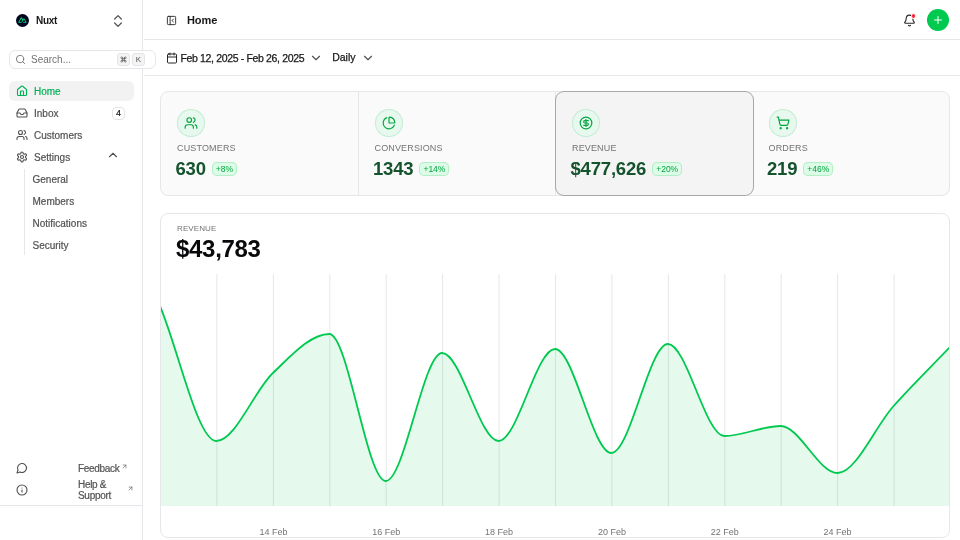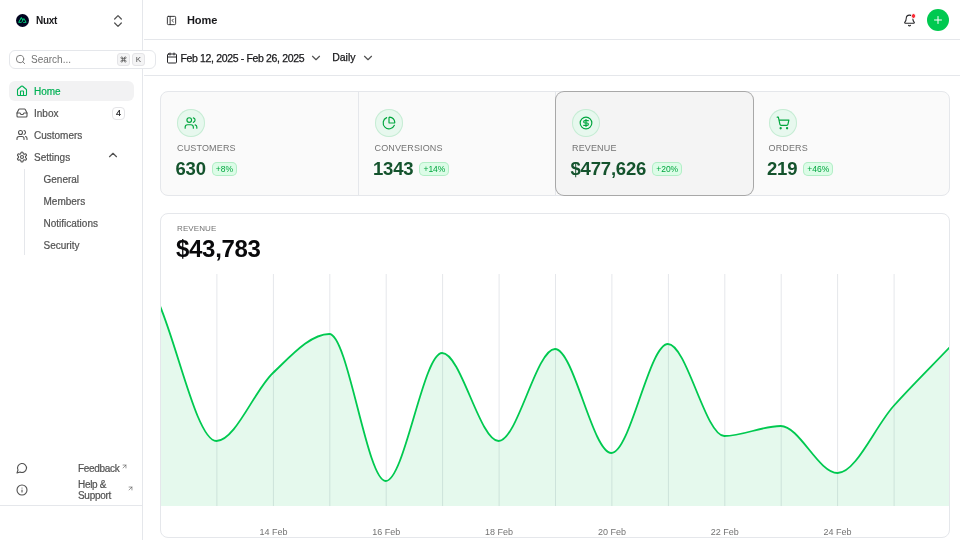--- a/index.html
+++ b/index.html
@@ -28,21 +28,21 @@
 .nav { position:absolute; left:9px; top:81px; width:125px; }
 .nav-item { height:20px; border-radius:6px; display:flex; align-items:center;
   margin-bottom:2px; color:#525252; font-size:10px; font-weight:500; position:relative; -webkit-text-stroke:0.2px currentColor; }
 .nav-item svg { margin-left:6.5px; margin-right:6.5px; flex:0 0 auto; }
 .nav-item.active { background:#f2f2f3; color:#00b155; }
 .nav-badge { position:absolute; right:9px; top:3.5px; height:13px; min-width:13px;
   border:1px solid #e4e4e7; border-radius:4px; font-size:9px; font-weight:500;
   color:#18181b; display:flex; align-items:center; justify-content:center; padding:0 2px; }
 .nav-chev { position:absolute; right:8px; top:1px; }
 .sub { position:relative; margin-left:14.5px; border-left:1px solid #e5e7eb;
-  padding-left:19px; margin-bottom:2px; }
+  padding-left:8px; margin-bottom:2px; }
 .sub-item { height:20px; display:flex; align-items:center; color:#525252;
   font-size:10px; font-weight:500; margin-bottom:2px; padding-left:0; -webkit-text-stroke:0.2px currentColor; }
 
 .bottomnav { position:absolute; left:9px; bottom:40px; width:125px; }
 .nav-item svg.ext { margin-left:1.5px; margin-right:0; margin-bottom:4px; }
 .bottomnav .nav-item span { letter-spacing:-0.3px;margin-left:44px; }
 .user-divider { position:absolute; left:0; right:0; bottom:34px; border-top:1px solid #e5e7eb; }
 .user-row { position:absolute; left:9px; bottom:6px; width:125px; height:21px;
   display:flex; align-items:center; }
 .user-name { margin-left:6px; font-size:10px; font-weight:700; letter-spacing:-0.35px; color:#18181b; }

